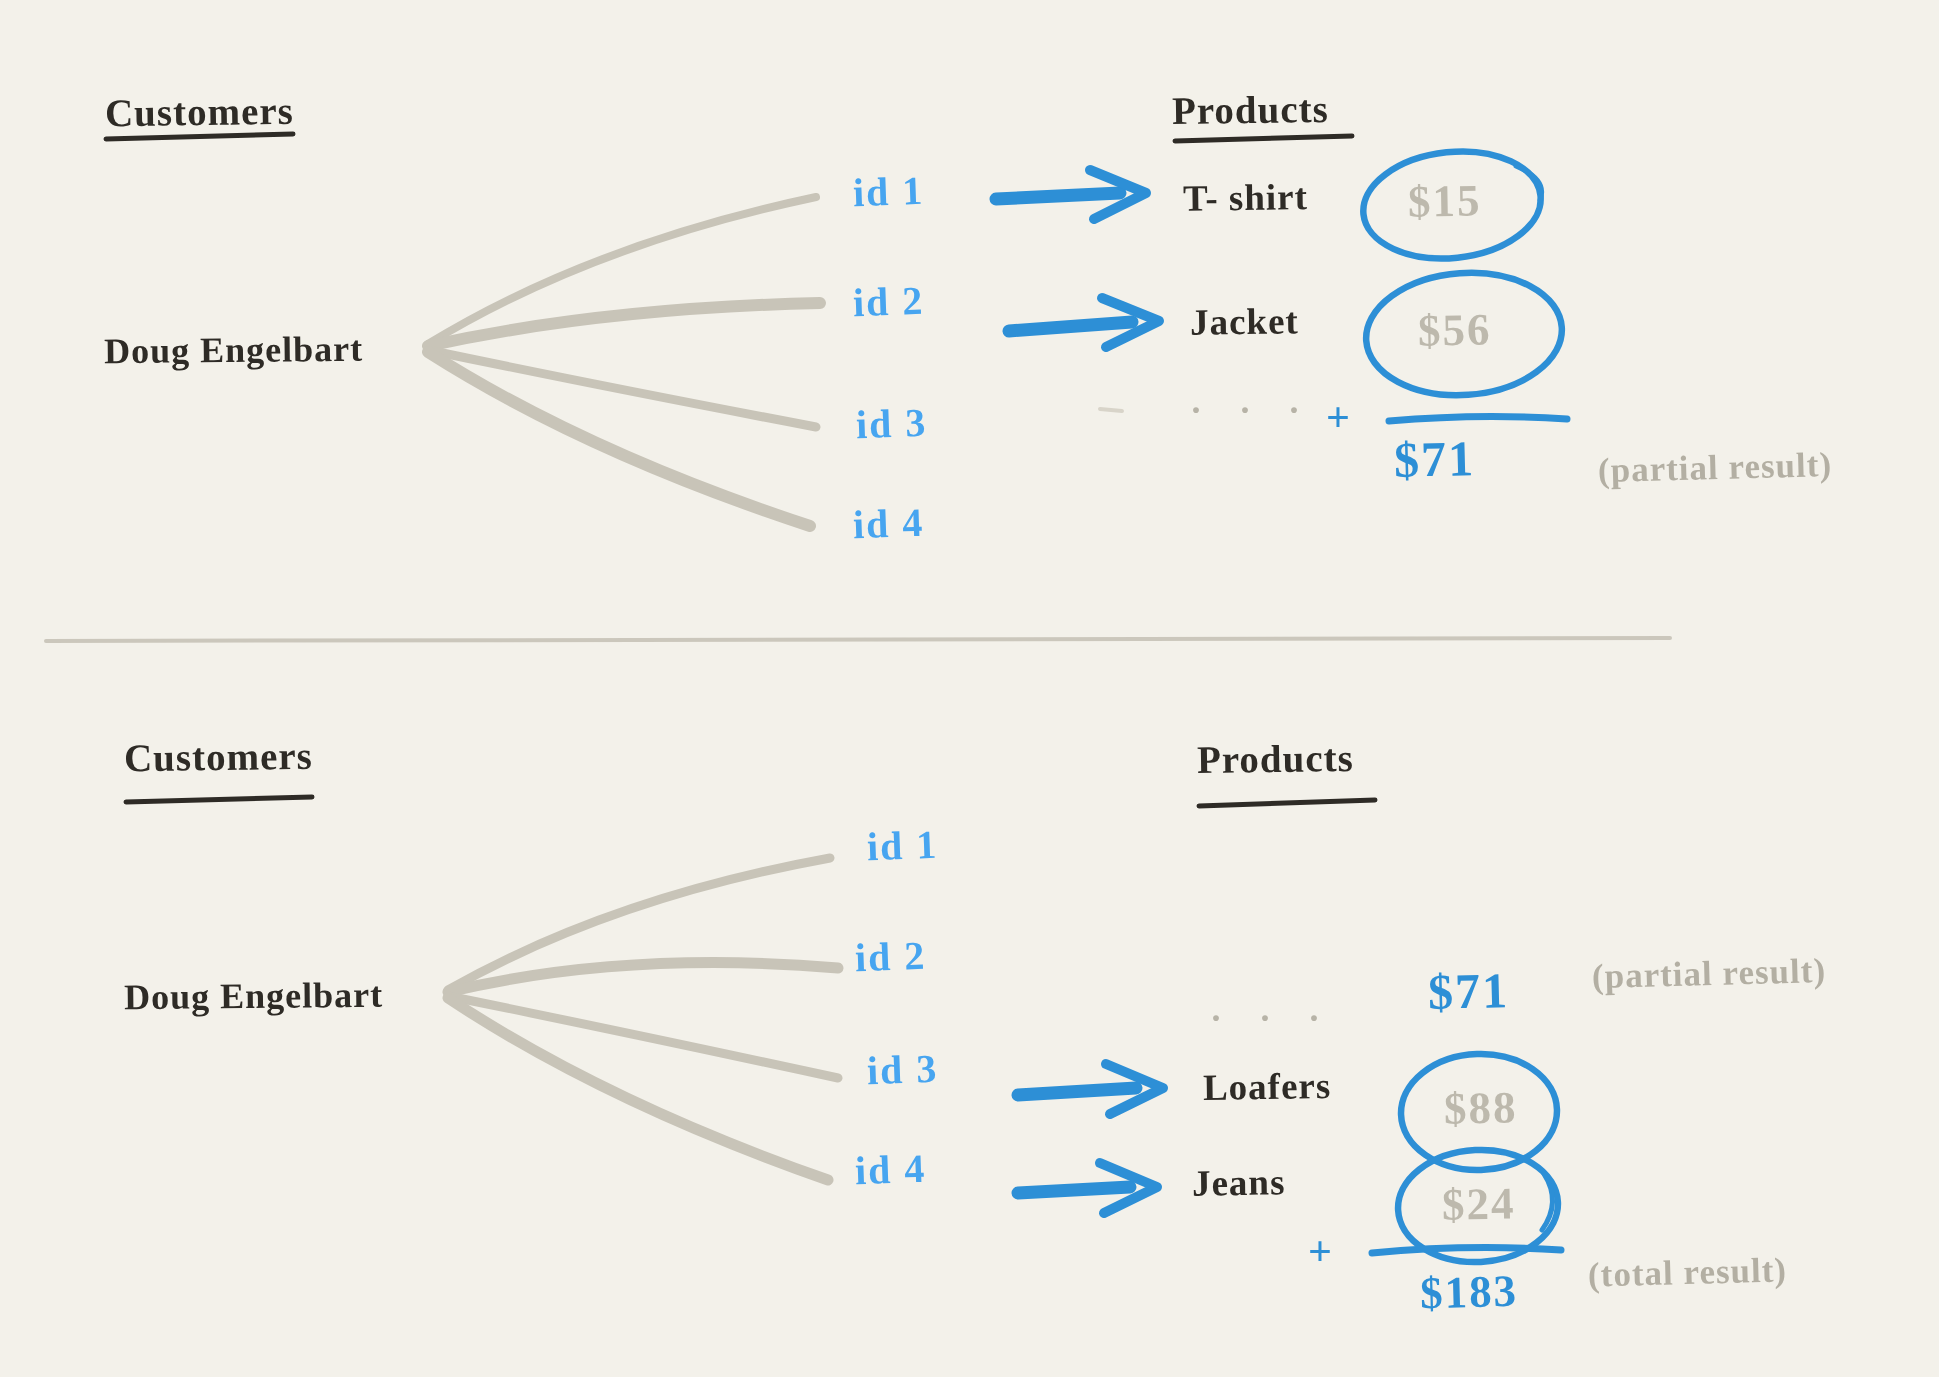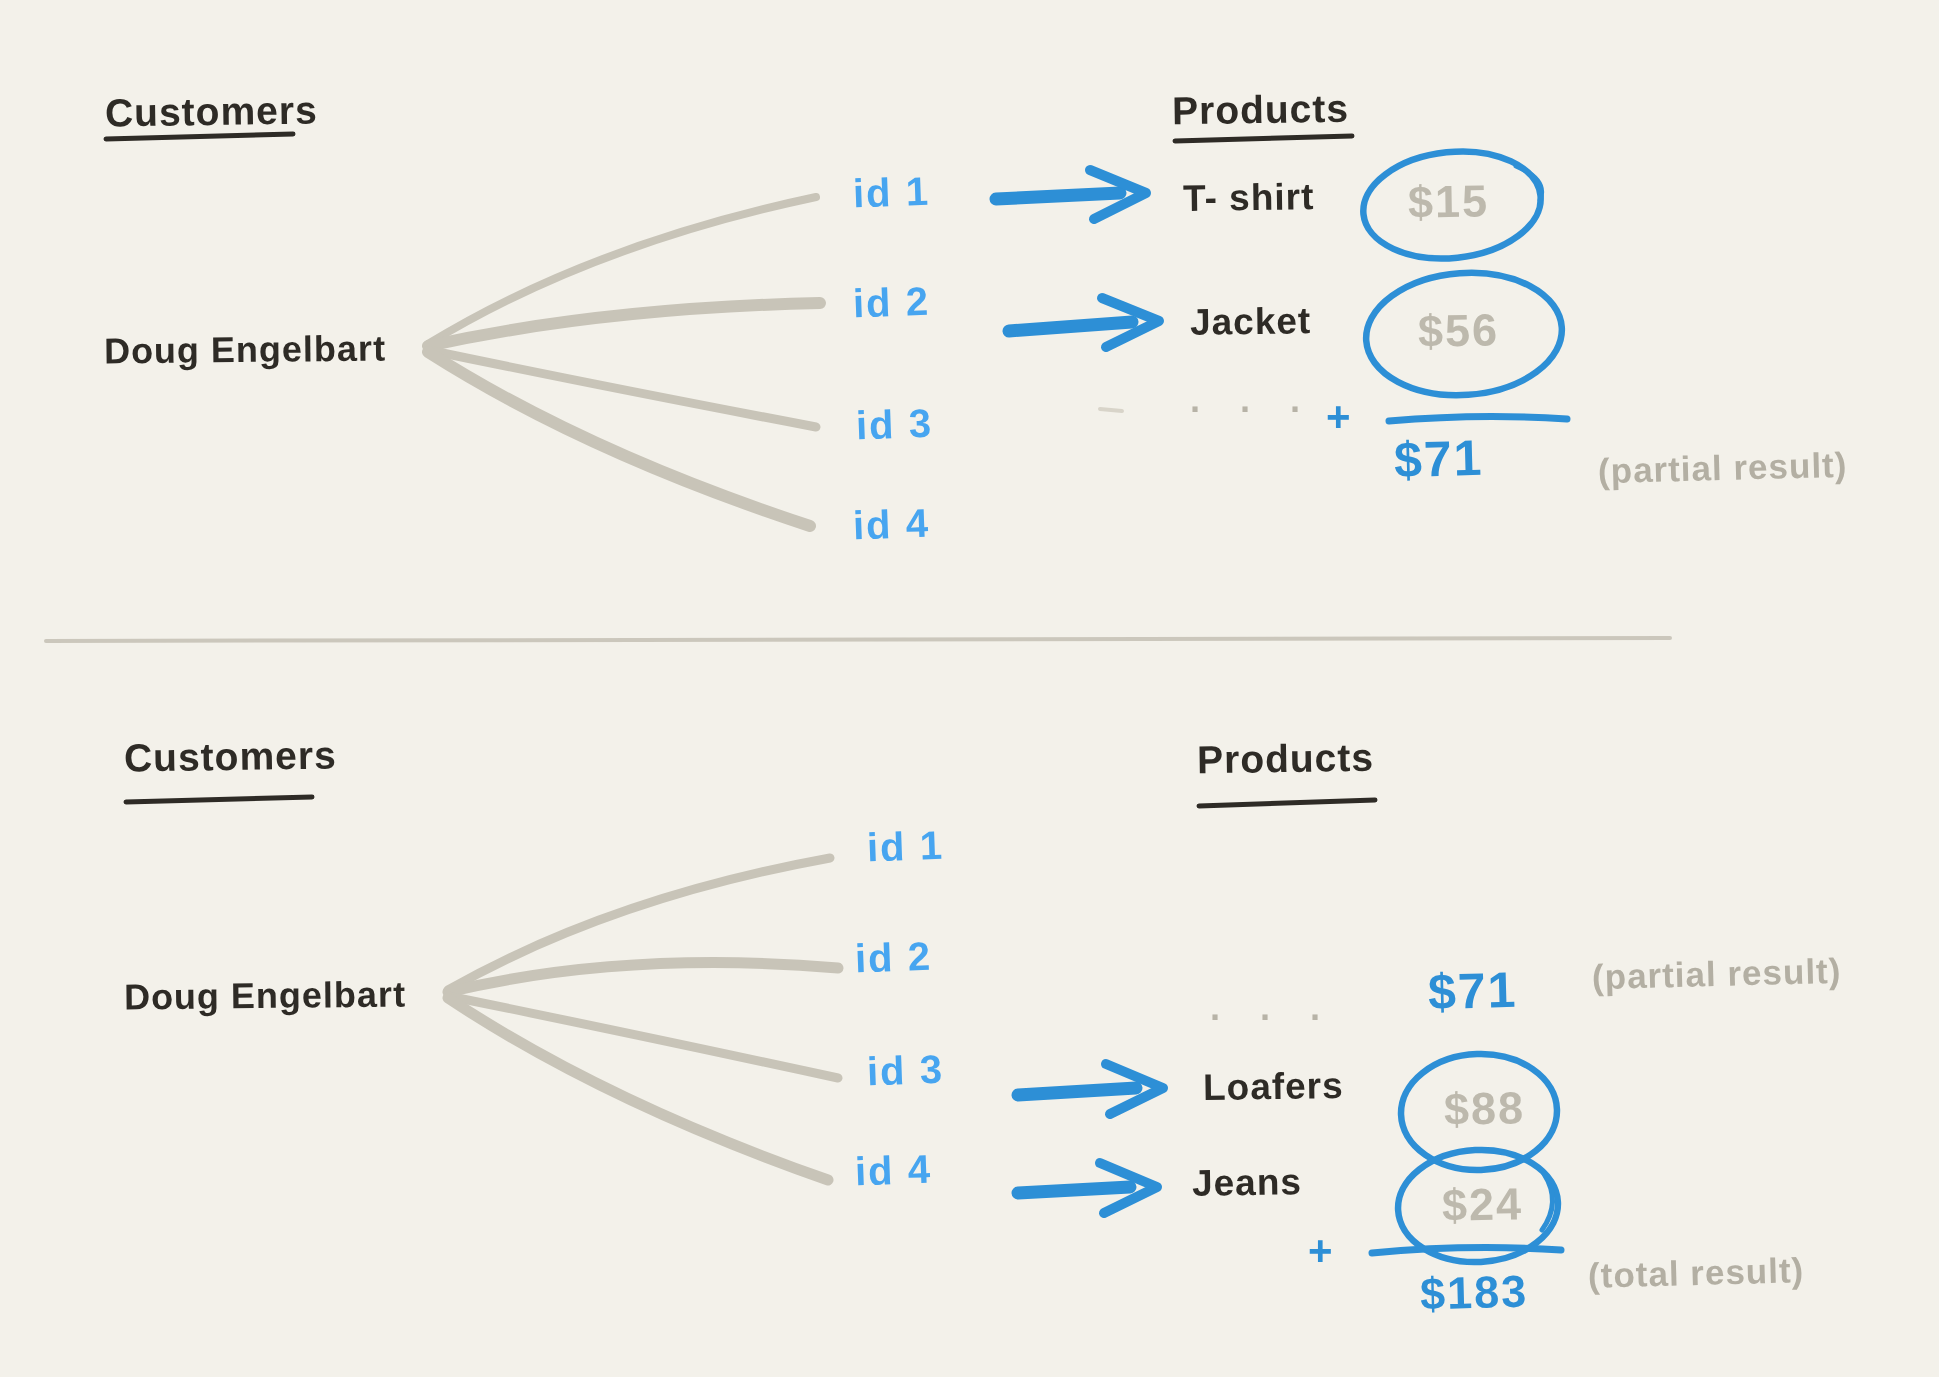--- a/index.html
+++ b/index.html
@@ -1,21 +1,21 @@
 <!DOCTYPE html>
 <html><head>
 <meta charset="utf-8">
 <style>
   html,body{margin:0;padding:0;background:#f3f1ea;}
   .canvas{
     position:relative;
     width:1939px;height:1377px;
     background:#f3f1ea;
     overflow:hidden;
-    font-family:Liberation Sans, sans-serif;
+    font-family:Liberation Serif, serif;
   }
   .abs{position:absolute;white-space:nowrap;line-height:1;}
   .ink{color:#2e2b26;font-weight:bold;}
   .heading{font-size:39px;letter-spacing:1px;transform:rotate(-0.8deg);}
   .name{font-size:36px;letter-spacing:1px;transform:rotate(-0.6deg);}
   .idlab{color:#47a5f0;font-weight:bold;font-size:40px;transform:rotate(-2deg);letter-spacing:2px;}
   .product{color:#2e2b26;font-weight:bold;font-size:37px;transform:rotate(-0.8deg);letter-spacing:1px;}
   .price{color:#bdb9ad;font-weight:bold;font-size:45px;transform:rotate(-1deg);letter-spacing:2px;}
   .dots{color:#b7b3a7;font-weight:bold;font-size:36px;letter-spacing:14px;}
   .plus{color:#2d8fd6;font-weight:bold;font-size:42px;}

